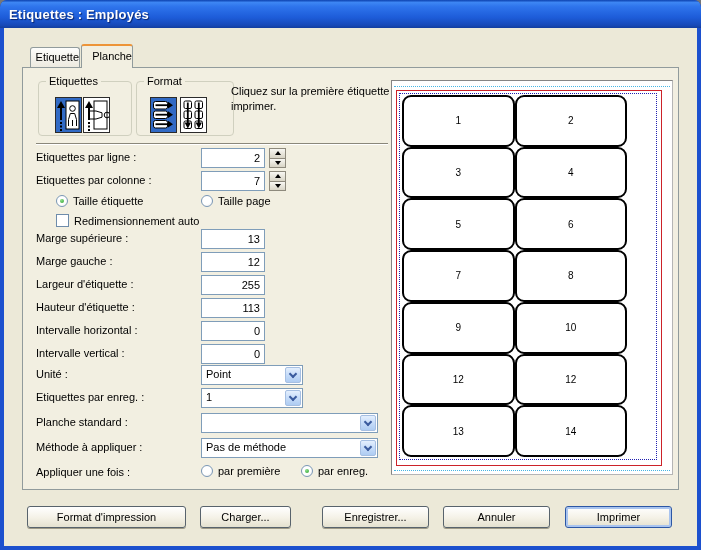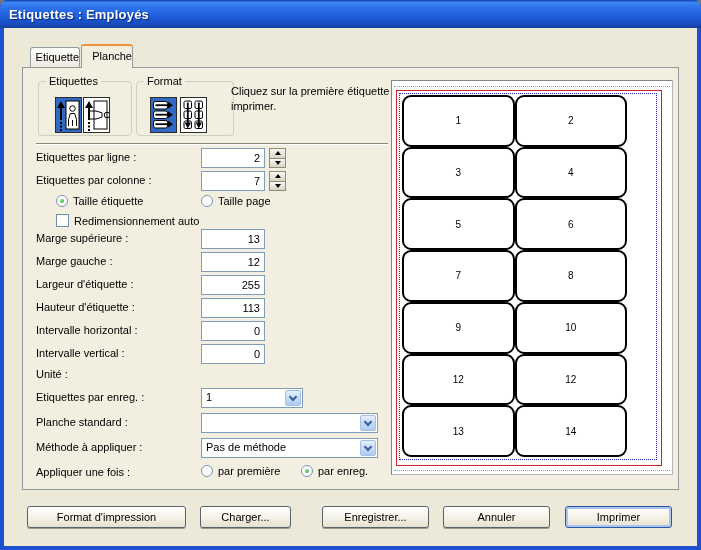--- a/index.html
+++ b/index.html
@@ -225,20 +225,26 @@
         <span class="flabel">Intervalle horizontal :</span>
         <input class="ninput" readonly="" value="0" style="">
       </div>
       <div class="frow" style="top:276px">
         <span class="flabel">Intervalle vertical :</span>
         <input class="ninput" readonly="" value="0" style="">
       </div>
 
       <div class="frow" style="top:297px">
         <span class="flabel">Unité :</span>
+        <span class="combo" style="left:178px;width:102px">
+          <span class="combo-text">Point</span>
+          <span class="combo-btn">
+              <span class="chev"></span>
+            </span>
+        </span>
       </div>
       <div class="frow" style="top:320px">
         <span class="flabel">Etiquettes par enreg. :</span>
         <span class="combo" style="left:178px;width:102px">
           <span class="combo-text">1</span>
           <span class="combo-btn">
               <span class="chev"></span>
             </span>
         </span>
       </div>

